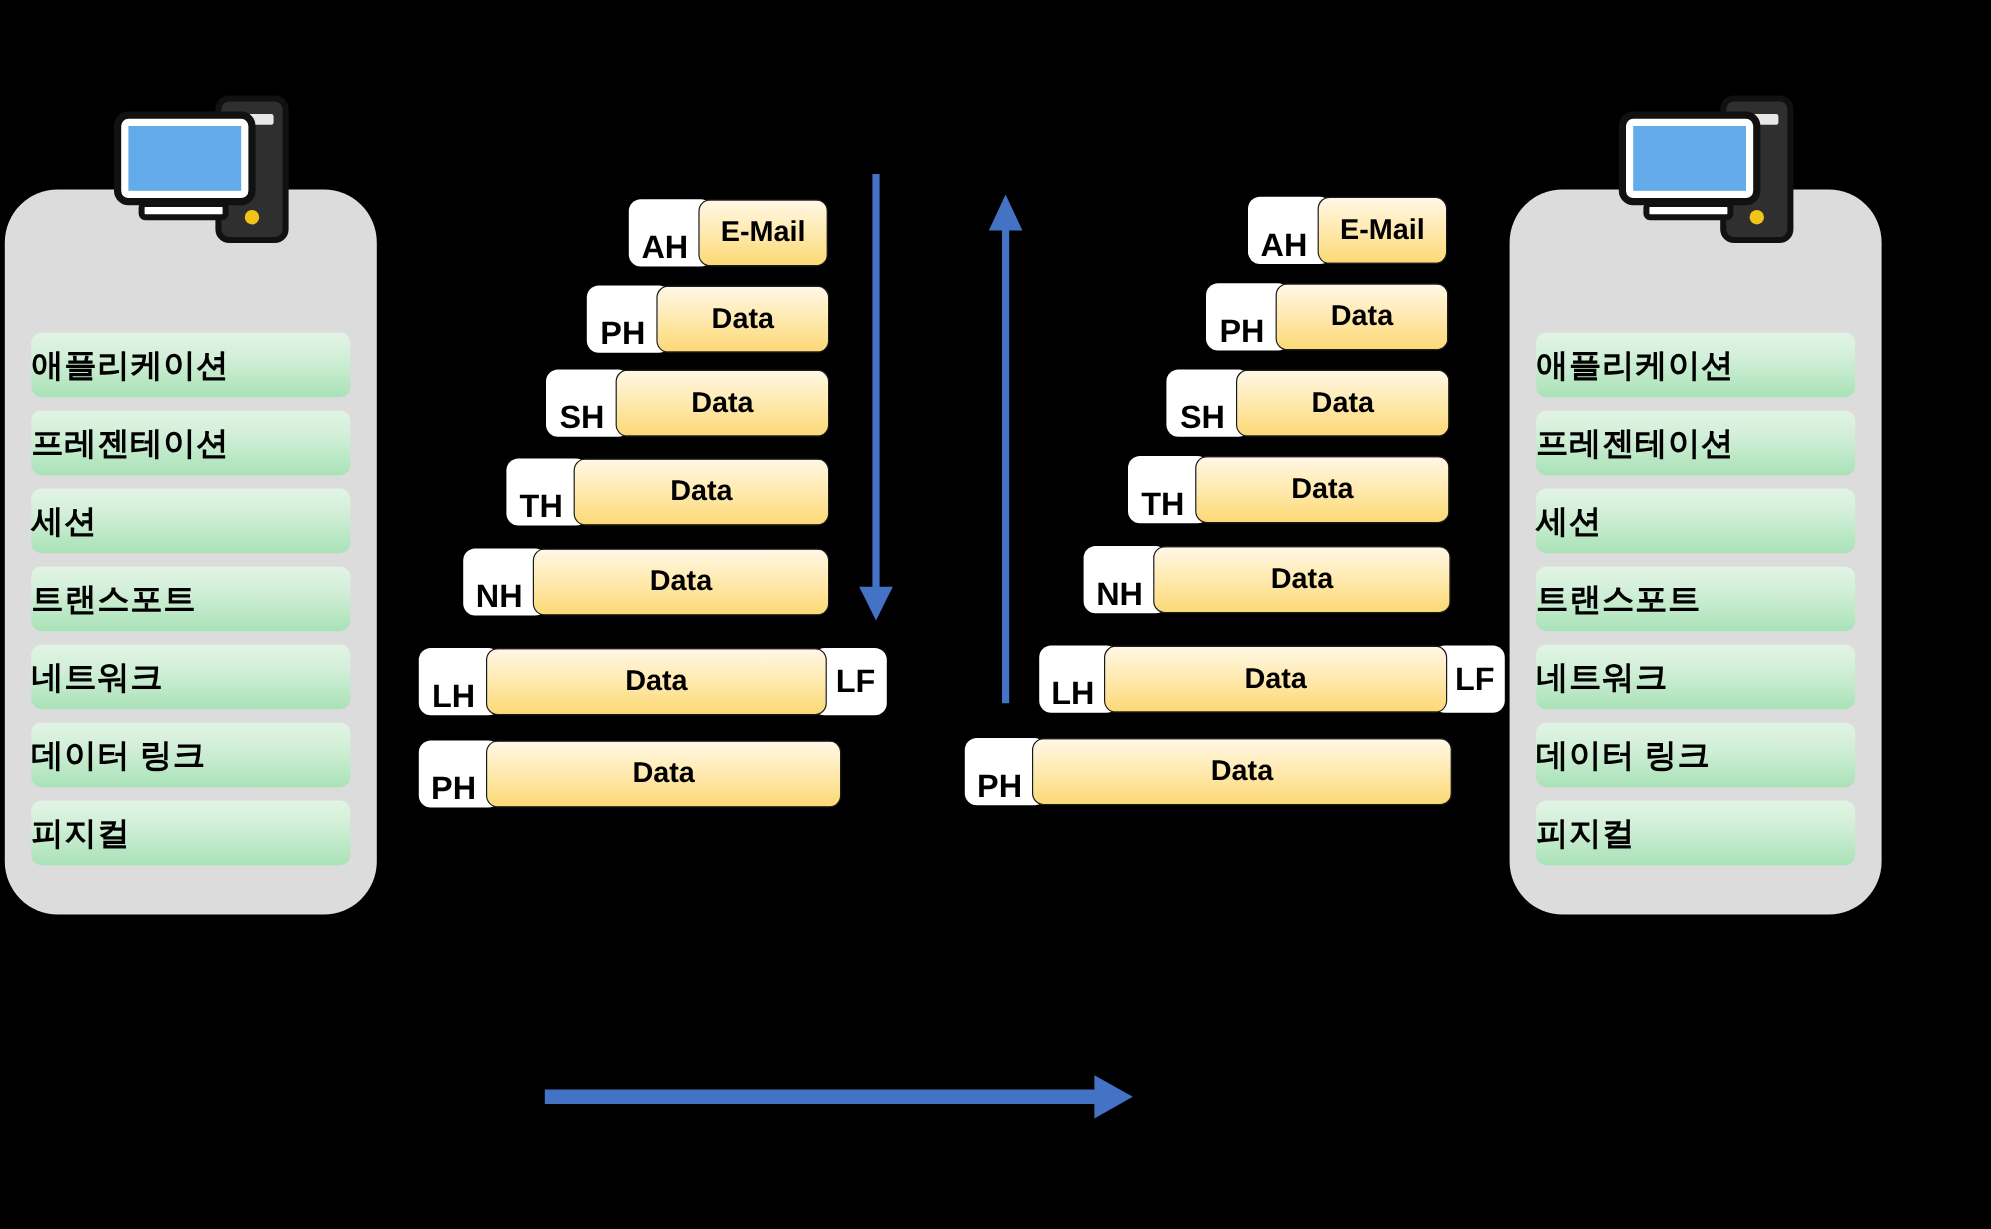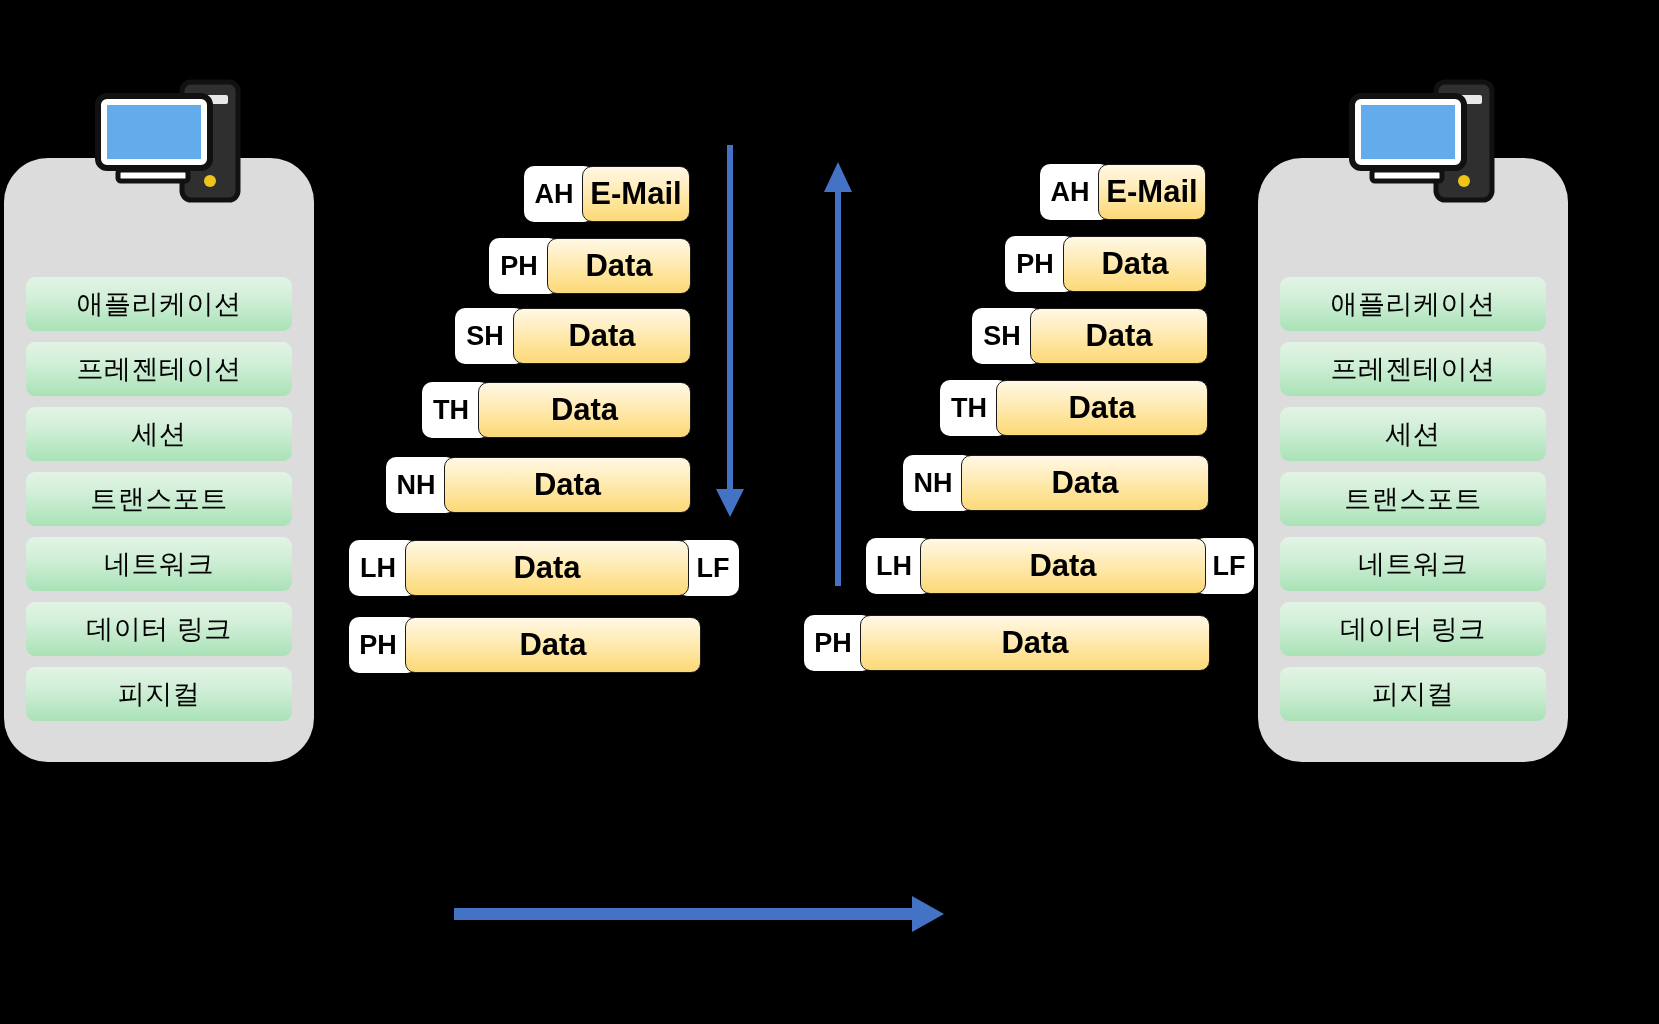--- a/index.html
+++ b/index.html
@@ -31,24 +31,24 @@
     display: flex;
     flex-direction: column;
     gap: 11px;
   }
   .layer-chip {
     height: 54px;
     border-radius: 9px;
     background: linear-gradient(to bottom, #E2F4E5 0%, #D2EFD8 38%, #A9E2B7 100%);
     display: flex;
     align-items: center;
-    justify-content: center;
+    justify-content: flex-start;
     color: #000;
     font-size: 27px;
-    font-weight: normal;
+    font-weight: bold;
     letter-spacing: 0.5px;
     white-space: nowrap;
   }
 
   
   .computer-icon {
     position: absolute;
     top: -80px;
     width: 190px;
     height: 140px;
@@ -76,27 +76,27 @@
   }
   .pkt-hdr { padding: 0 6px; }
   .pkt-trl { padding: 13px 6px; }
   .pkt-body {
     background: linear-gradient(to bottom, #FFF8E6 0%, #FFEFC4 30%, #FDDE86 85%, #FBD979 100%);
     border: 1.6px solid #1a1a1a;
     border-radius: 10px;
     display: flex;
     align-items: center;
     justify-content: center;
-    font-size: 31px;
+    font-size: 24px;
     font-weight: bold;
     color: #000;
     position: relative;
     z-index: 2;
   }
-  .pkt-hdr.tuck { margin-right: -12px; padding-right: 16px; }
+  .pkt-hdr.tuck { margin-right: -12px; padding-right: 16px; align-items: flex-end; }
   .pkt-trl.tuck { margin-left: -12px; padding-left: 16px; }
 
   
   .arrow-svg { position: absolute; overflow: visible; }
 </style>
 </head>
 <body>
 
 <div id="stage">
 

